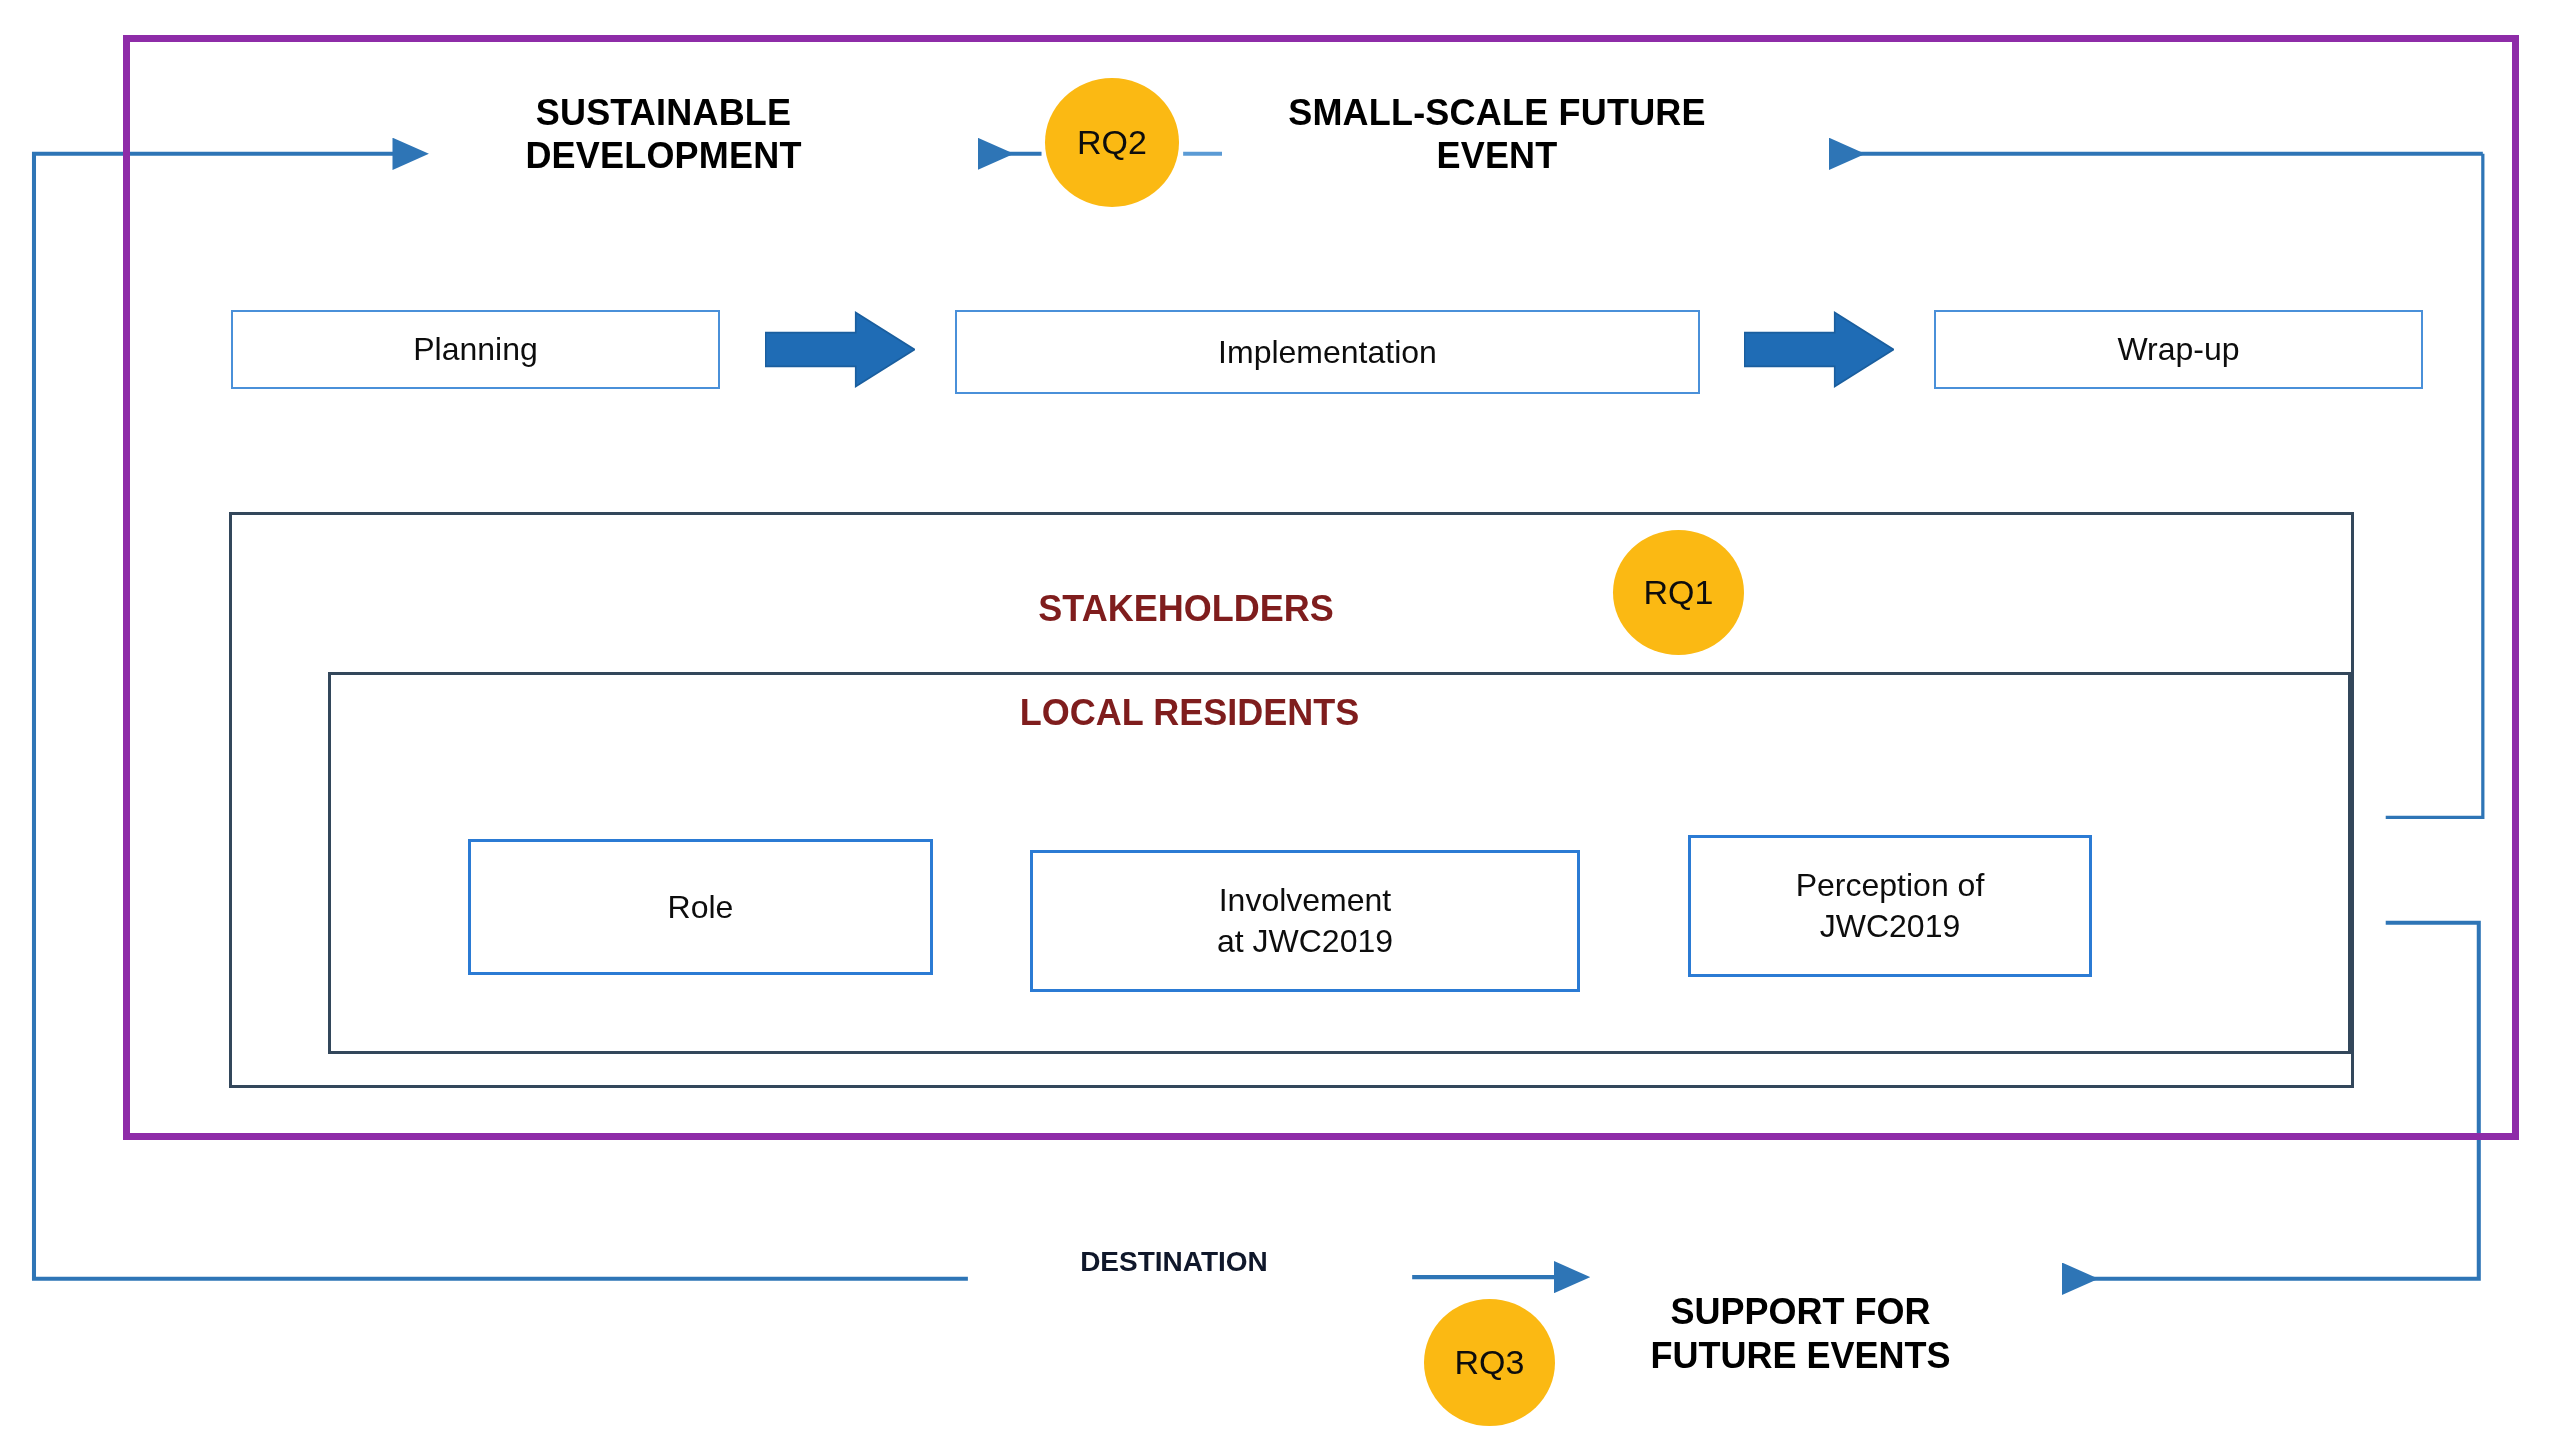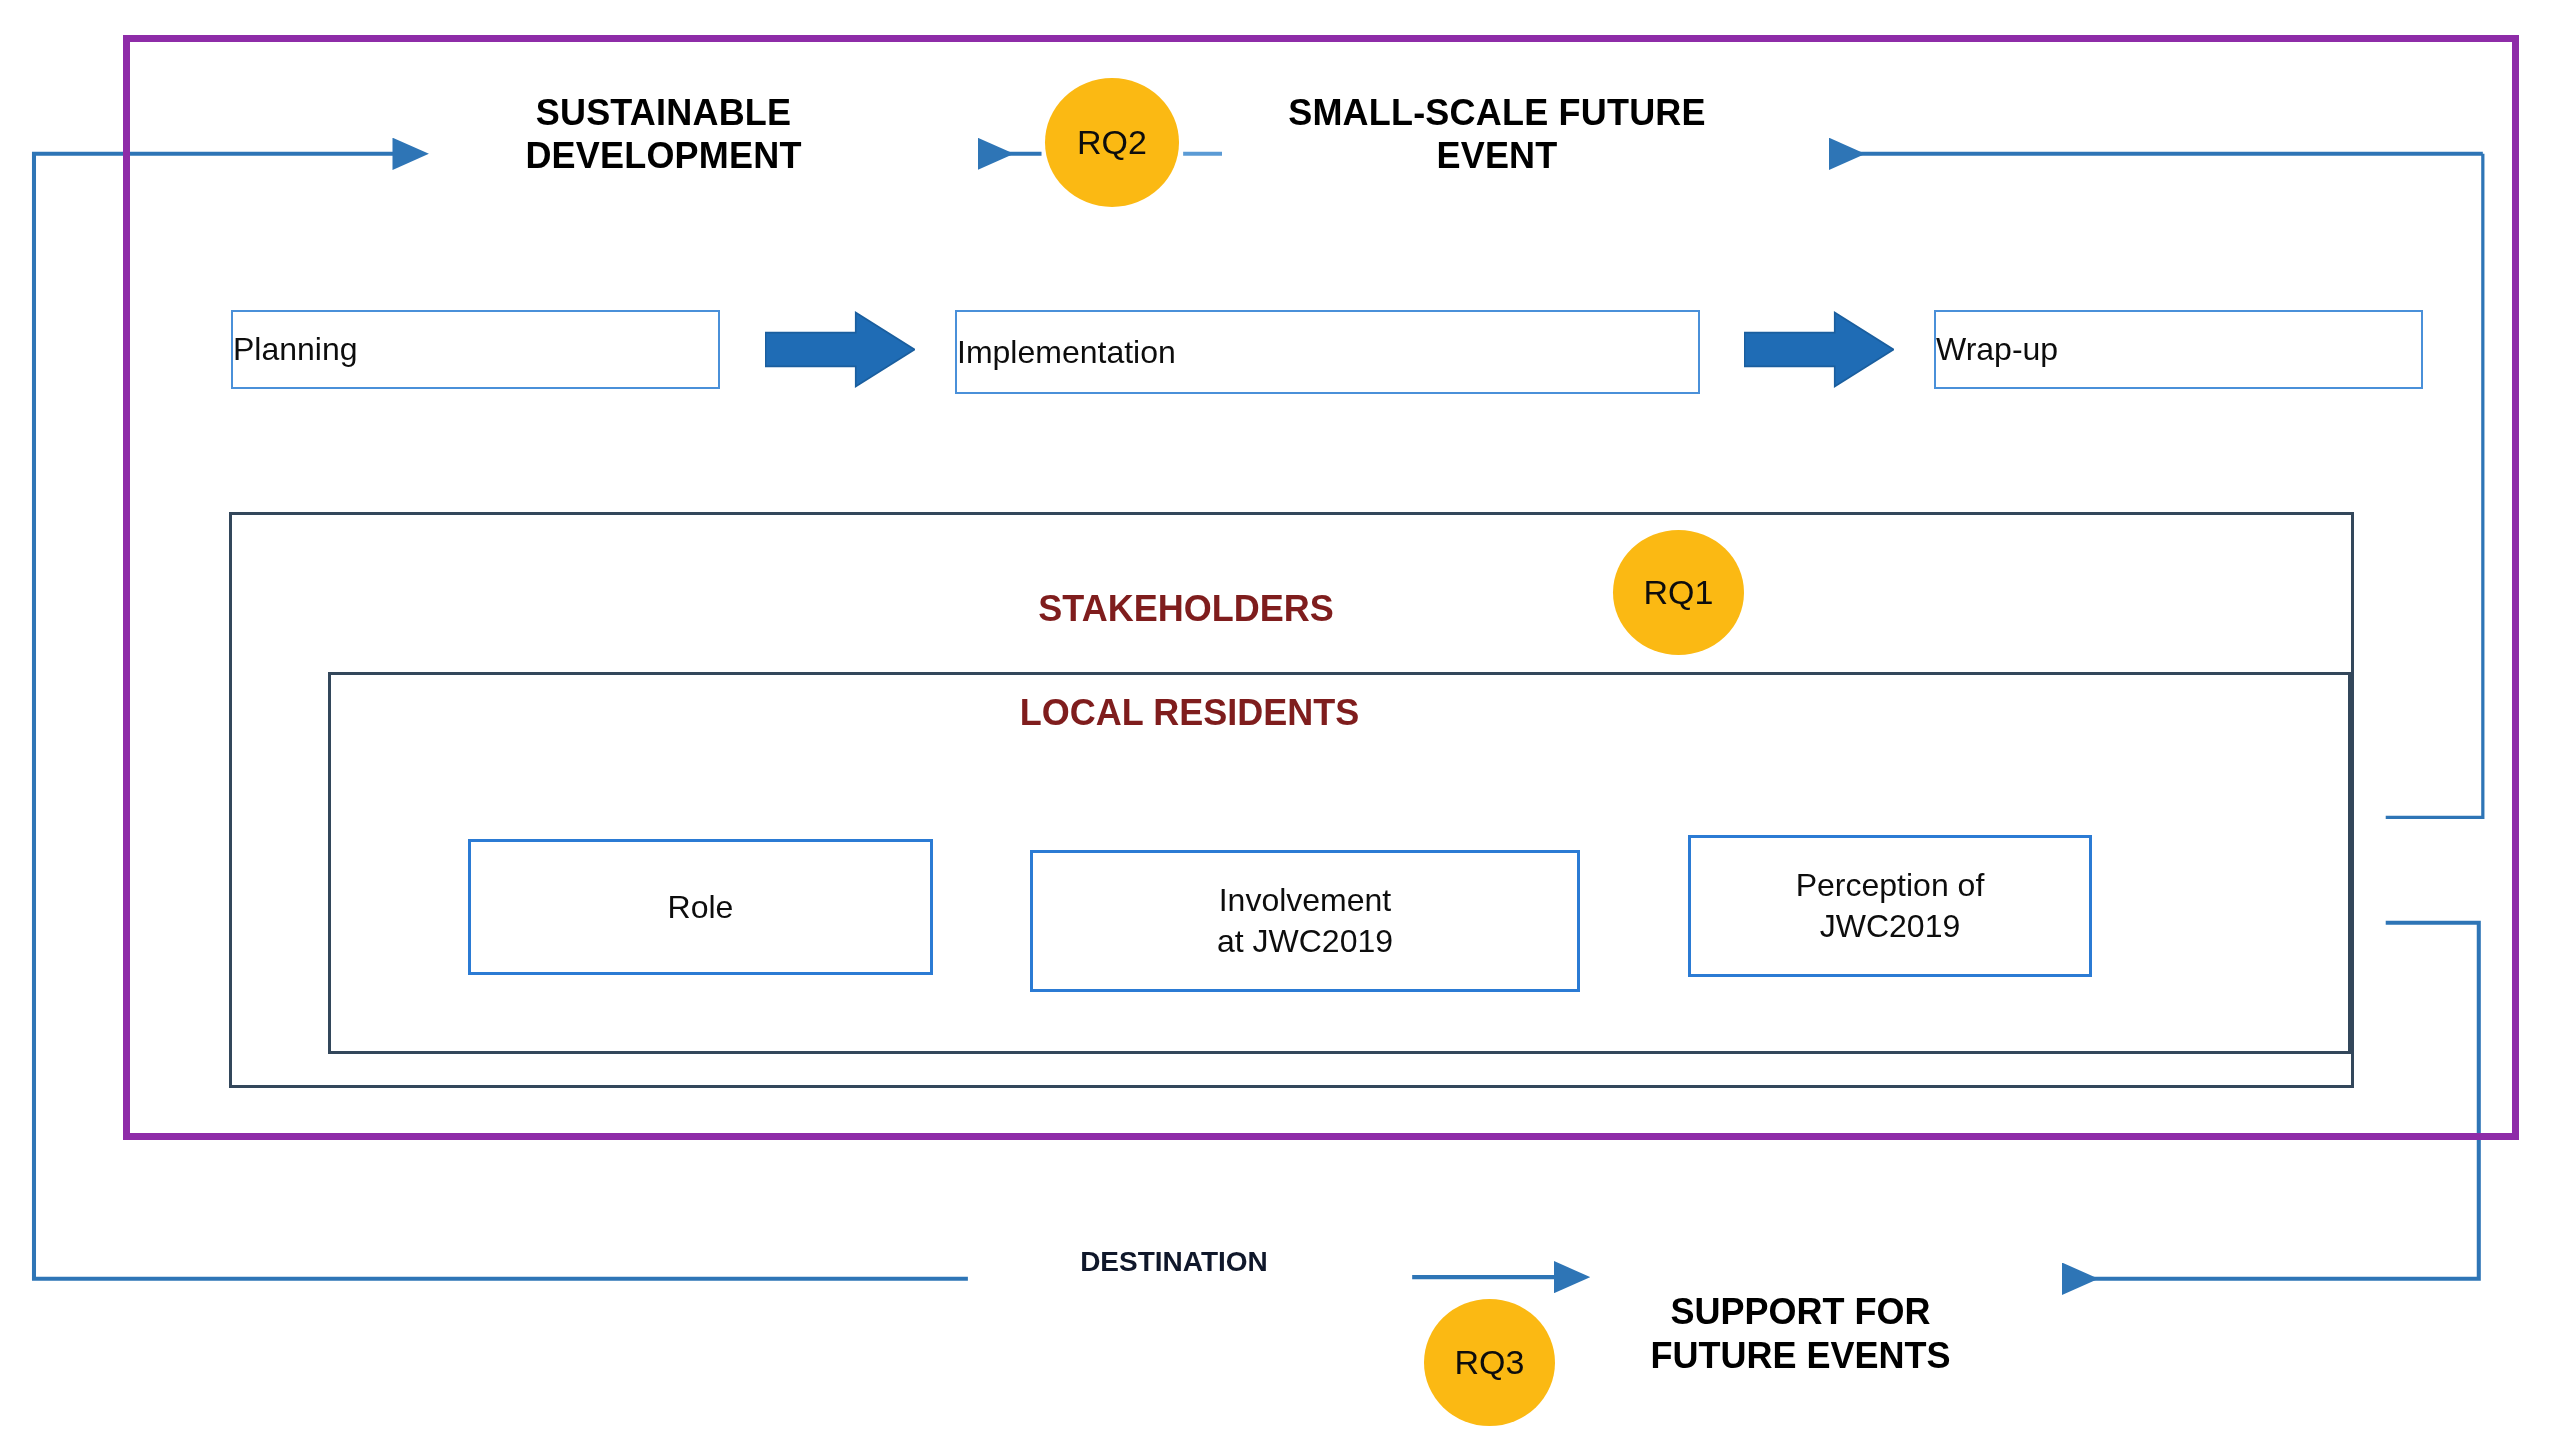--- a/index.html
+++ b/index.html
@@ -52,21 +52,21 @@
   #stakeholders-title { left: 996px; top: 588px; width: 380px; }
   #local-residents-title { left: 971px; top: 692px; width: 437px; }
 
   
   .proc-box {
     border: 2.4px solid #4A90D9;
     box-sizing: border-box;
     background: #ffffff;
     display: flex;
     align-items: center;
-    justify-content: flex-start;
+    justify-content: center;
     font-size: 32px;
     color: #0d0d0d;
     text-align: center;
   }
   #proc-planning { left: 231px; top: 310px; width: 489px; height: 79px; }
   #proc-implementation { left: 955px; top: 310px; width: 745px; height: 84px; }
   #proc-wrapup { left: 1934px; top: 310px; width: 489px; height: 79px; }
 
   
   .block-arrow { }

